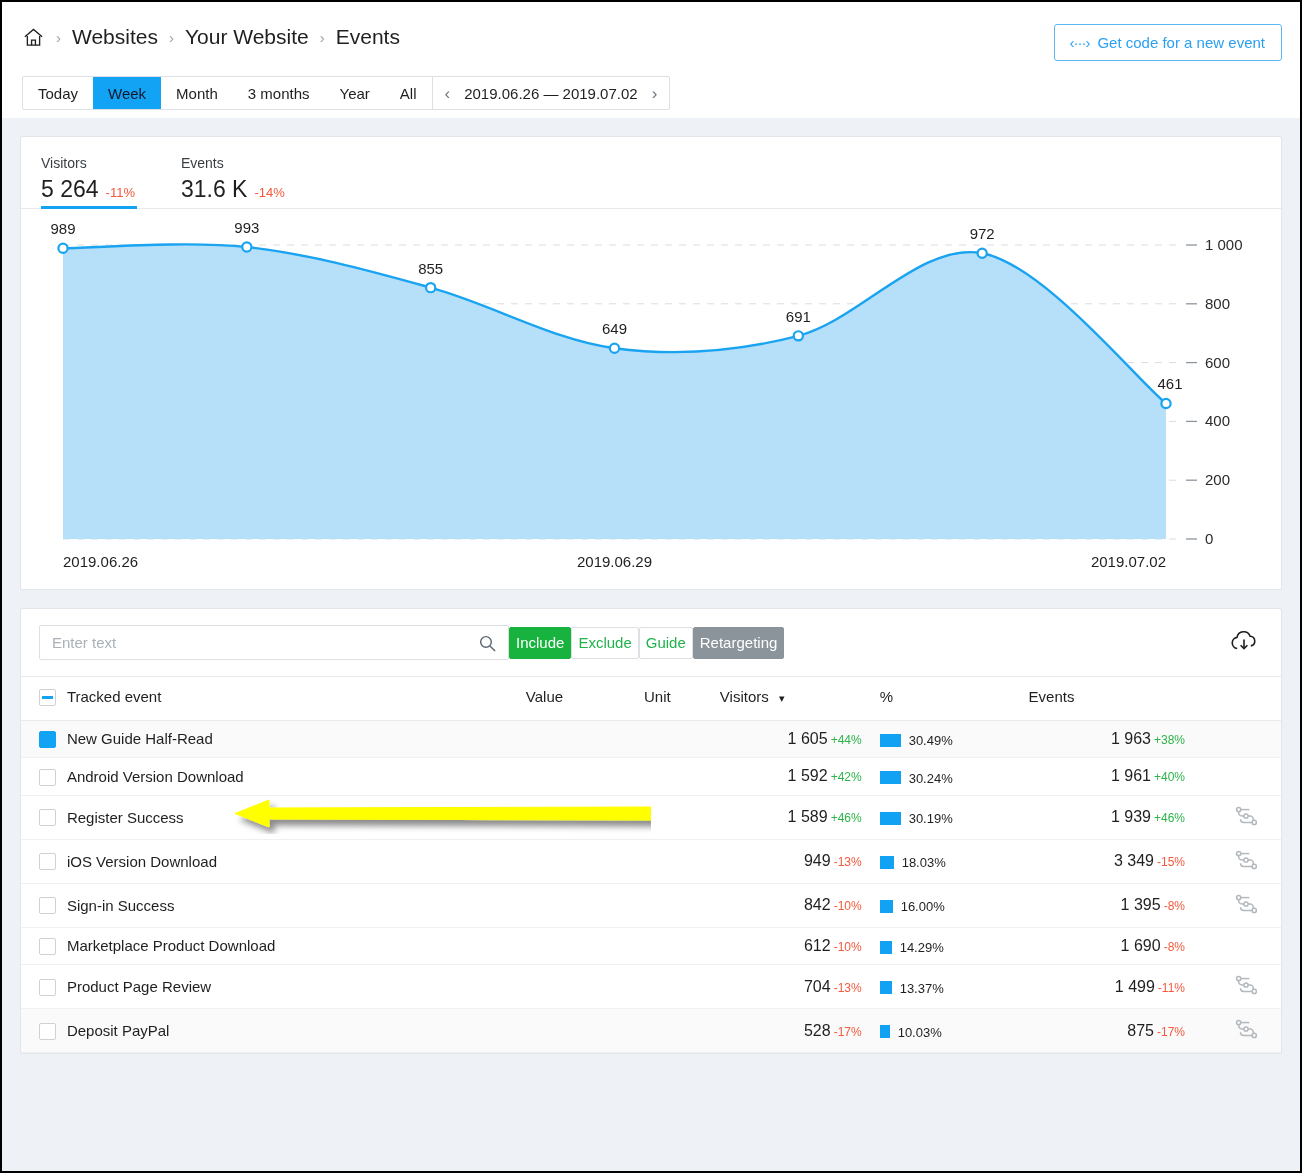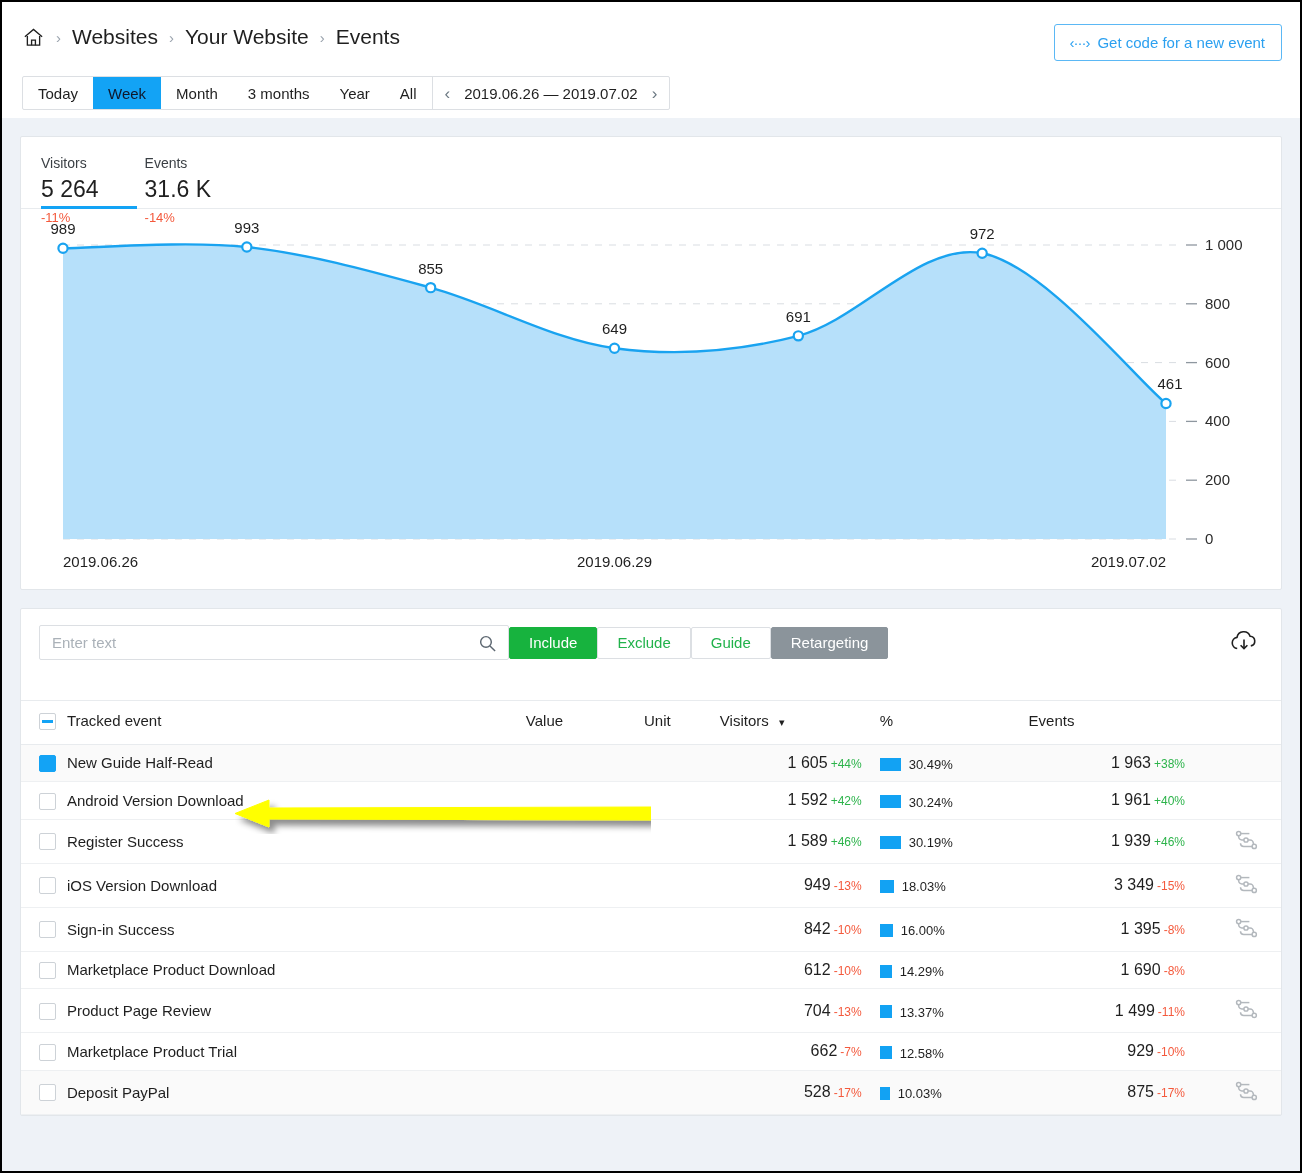--- a/index.html
+++ b/index.html
@@ -108,21 +108,21 @@
   
   .kpis {
     display: flex;
     gap: 0;
     padding: 18px 20px 0 20px;
     border-bottom: 1px solid #e8ebee;
     height: 72px;
   }
   .kpi { padding-right: 46px; position: relative; }
   .kpi-label { font-size: 14px; color: #3a3f44; margin-bottom: 5px; }
-  .kpi-valrow { display: flex; align-items: baseline; gap: 7px; flex-direction: column; }
+  .kpi-valrow { display: flex; align-items: baseline; gap: 7px; }
   .kpi-value { font-size: 23px; color: #1f1f1f; }
   .kpi-delta { font-size: 13px; }
   .delta-neg { color: #f4593c; }
   .delta-pos { color: #2cb34a; }
   .kpi.active::after {
     content: "";
     position: absolute;
     left: 0; bottom: -1px;
     width: 96px; height: 3px;
     background: #13a3f5;
@@ -184,40 +184,40 @@
     right: 11px;
     top: 8px;
     line-height: 0;
     cursor: pointer;
   }
   .tbtn {
     height: 32px;
     border: 1px solid #dcdfe3;
     background: #fff;
     font-size: 15px;
-    padding: 0 19px;
+    padding: 0 6px;
     border-radius: 2px;
     cursor: pointer;
     color: #21b24b;
     font-family: "Liberation Sans", sans-serif;
     display: flex;
     align-items: center;
   }
   .tbtn.primary { background: #17b33e; border-color: #17b33e; color: #fff; }
   .tbtn.muted { background: #8b949b; border-color: #8b949b; color: #fff; }
   .dl-icon {
     position: absolute;
     right: 22px;
     top: 20px;
     line-height: 0;
     cursor: pointer;
   }
 
   
-  table.events { width: 100%; border-collapse: collapse; table-layout: fixed; margin-top: 24px; }
+  table.events { width: 100%; border-collapse: collapse; table-layout: fixed; }
   table.events th {
     font-weight: normal;
     font-size: 15px;
     color: #1f1f1f;
     text-align: left;
     padding: 10px 0 14px 0;
     border-top: 1px solid #e8ebee;
     border-bottom: 1px solid #e8ebee;
     background: #fff;
   }
@@ -534,30 +534,20 @@
             <td class="col-icon"><span class="flow-icon"><svg width="26" height="22" viewBox="0 0 28 24" fill="none" stroke="#b3b8bd" stroke-width="1.6">
                   <circle cx="6" cy="5" r="2.3"></circle>
                   <circle cx="14" cy="12" r="2.3"></circle>
                   <circle cx="23" cy="19" r="2.3"></circle>
                   <path d="M6 7.3v1.2a3.5 3.5 0 0 0 3.5 3.5H11.7"></path>
                   <path d="M16.3 12h2.2A3.5 3.5 0 0 1 22 15.5v1.2"></path>
                   <path d="M20.7 19h-9.2A3.5 3.5 0 0 1 8 15.5"></path>
                   <path d="M8.3 5h9.4"></path>
                 </svg></span></td>
           </tr>
-          <tr>
-            <td class="col-cb"><span class="cb"></span></td>
-            <td class="col-name">Marketplace Product Trial</td>
-            <td class="col-value"></td>
-            <td class="col-unit"></td>
-            <td class="col-vis numcell"><span class="num">662</span><span class="pct-sm delta-neg">-7%</span></td>
-            <td class="col-pct"><span class="pctbar" style="width:12px"></span><span class="pcttext">12.58%</span></td>
-            <td class="col-ev numcell"><span class="num">929</span><span class="pct-sm delta-neg">-10%</span></td>
-            <td class="col-icon"></td>
-          </tr>
           <tr class="row-highlight">
             <td class="col-cb"><span class="cb"></span></td>
             <td class="col-name">Deposit PayPal</td>
             <td class="col-value"></td>
             <td class="col-unit"></td>
             <td class="col-vis numcell"><span class="num">528</span><span class="pct-sm delta-neg">-17%</span></td>
             <td class="col-pct"><span class="pctbar" style="width:10px"></span><span class="pcttext">10.03%</span></td>
             <td class="col-ev numcell"><span class="num">875</span><span class="pct-sm delta-neg">-17%</span></td>
             <td class="col-icon"><span class="flow-icon"><svg width="26" height="22" viewBox="0 0 28 24" fill="none" stroke="#b3b8bd" stroke-width="1.6">
                   <circle cx="6" cy="5" r="2.3"></circle>

